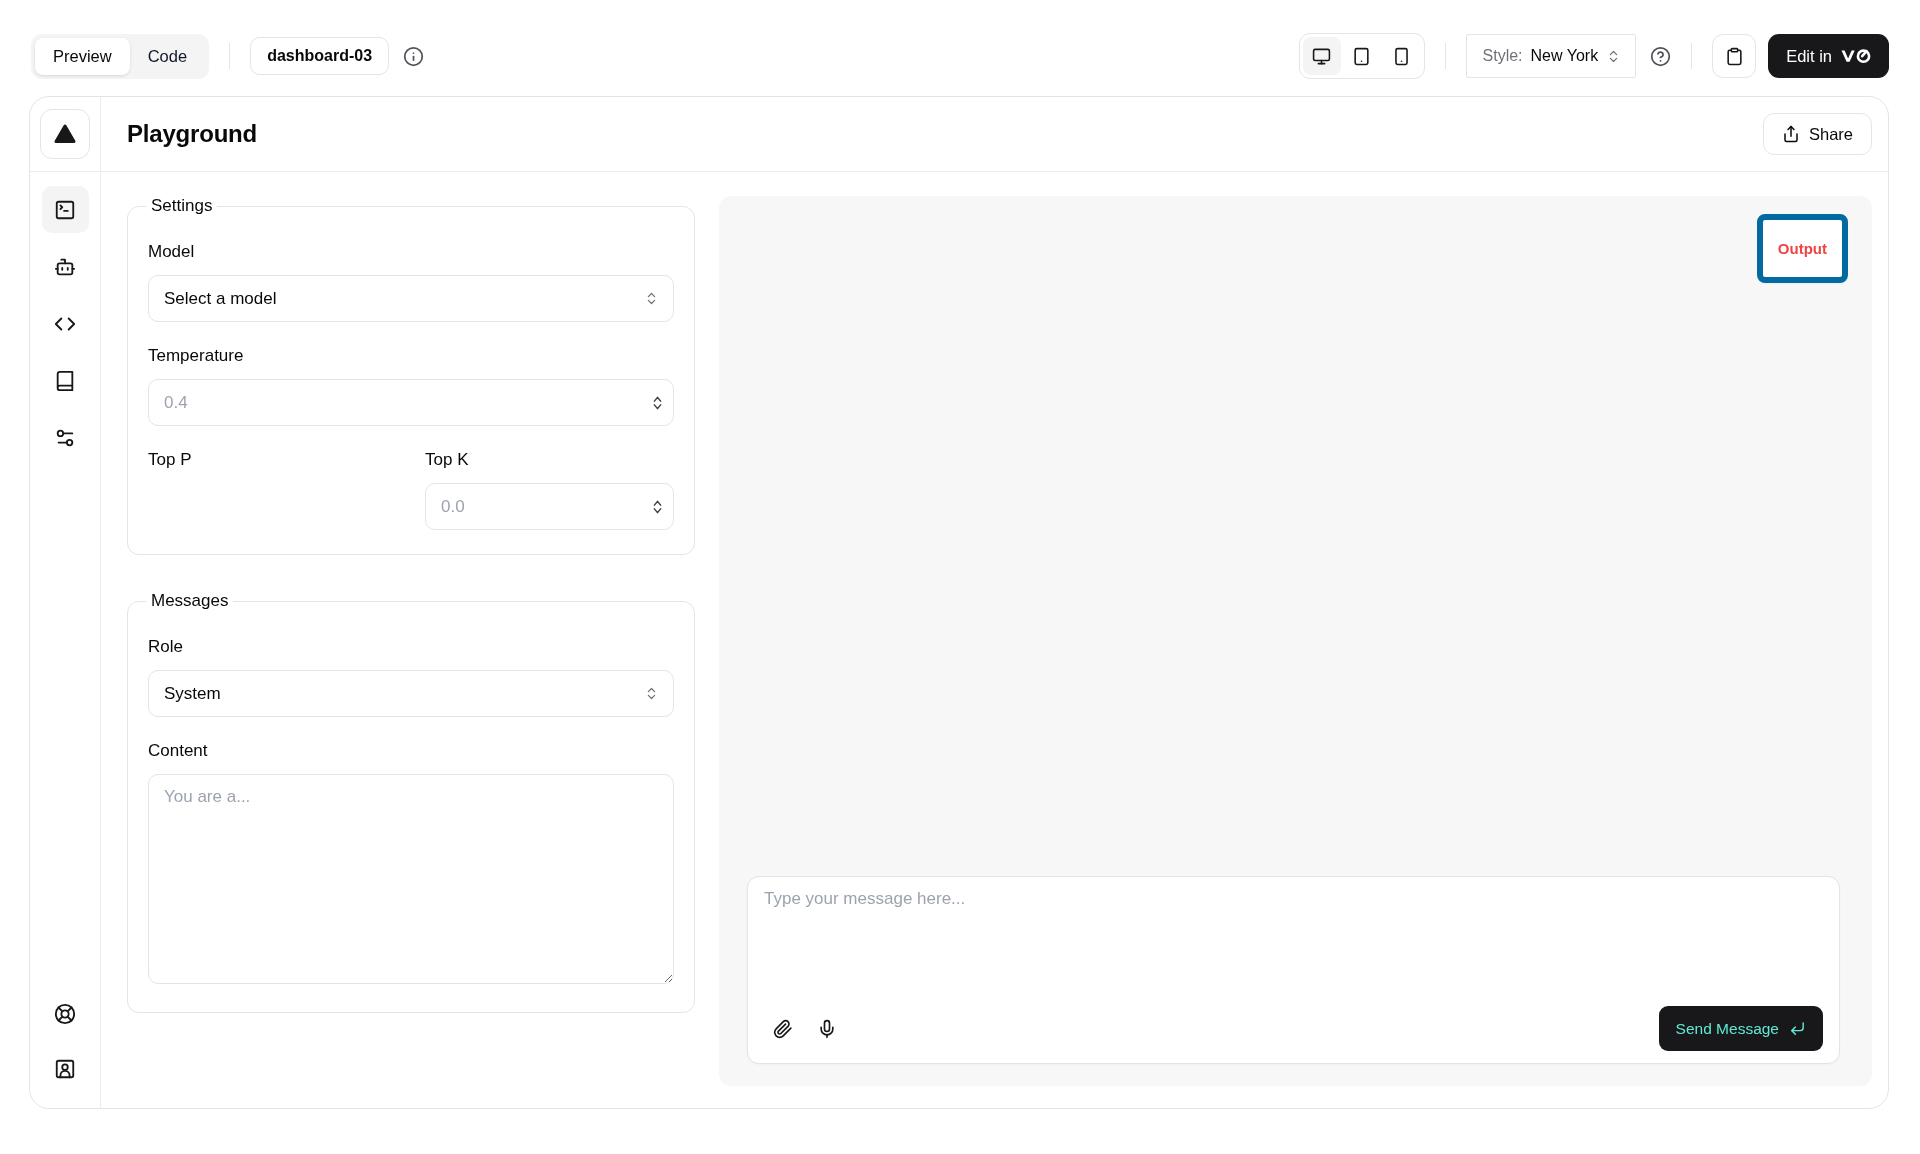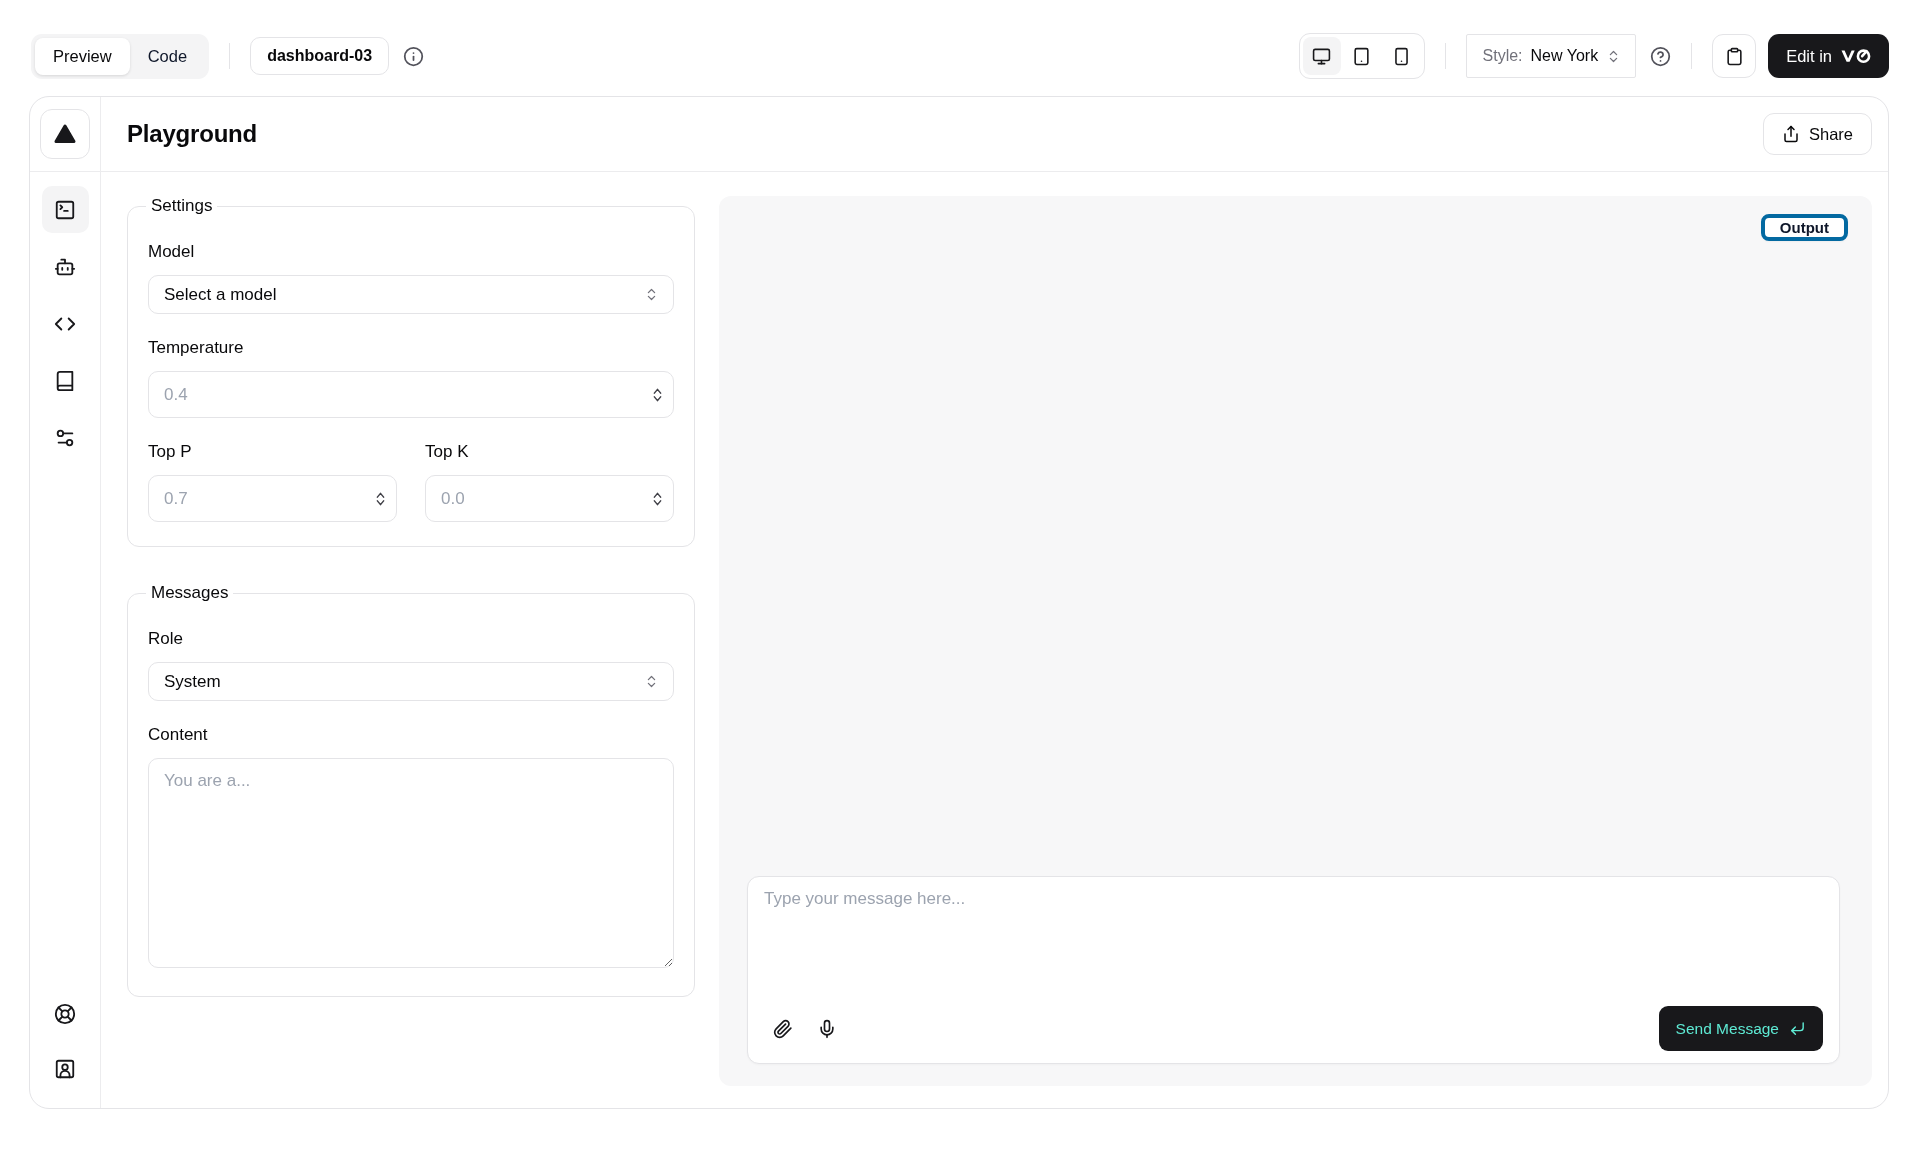--- a/index.html
+++ b/index.html
@@ -43,33 +43,33 @@
   .page-title { font:600 24px "Liberation Sans",sans-serif; color:#09090b; letter-spacing:-.2px; }
   .share-btn { display:flex; align-items:center; gap:9px; height:42px; padding:0 18px; border:1px solid #e4e4e7; border-radius:11px; background:#fff; font:500 16.5px "Liberation Sans",sans-serif; color:#09090b; cursor:pointer; }
 
   .content { flex:1; display:flex; gap:24px; padding:24px 16px 34px 26px; min-height:0; }
   .form-col { flex:0 0 568px; display:flex; flex-direction:column; }
 
   fieldset { border:1px solid #e4e4e7; border-radius:12px; padding:2px 20px 24px; }
   fieldset + fieldset { margin-top:36px; }
   legend { font:500 17px "Liberation Sans",sans-serif; color:#09090b; padding:0 5px; margin-left:-2px; }
   .field-label { display:block; font:500 17px "Liberation Sans",sans-serif; color:#09090b; margin:24px 0 13px; }
-  .select-box { width:100%; height:39px; border:1px solid #e4e4e7; border-radius:10px; background:#fff; display:flex; align-items:center; justify-content:space-between; padding:0 14px 0 15px; cursor:pointer; }
+  .select-box { width:100%; height:47px; border:1px solid #e4e4e7; border-radius:10px; background:#fff; display:flex; align-items:center; justify-content:space-between; padding:0 14px 0 15px; cursor:pointer; }
   .select-box .sel-val { font:400 17px "Liberation Sans",sans-serif; color:#09090b; }
   .num-wrap { position:relative; width:100%; }
   .num-input { width:100%; height:47px; border:1px solid #e4e4e7; border-radius:10px; padding:0 34px 0 15px; font:400 17px "Liberation Sans",sans-serif; color:#09090b; background:#fff; outline:none; }
   .num-input::placeholder { color:#9ca3af; }
   .stepper { position:absolute; right:9px; top:50%; transform:translateY(-50%); color:#3f3f46; display:flex; cursor:pointer; }
   .two-col { display:grid; grid-template-columns:1fr 1fr; column-gap:28px; }
   .content-area { width:100%; height:210px; border:1px solid #e4e4e7; border-radius:10px; padding:12px 15px; font:400 17px "Liberation Sans",sans-serif; color:#09090b; resize:vertical; outline:none; background:#fff; }
   .content-area::placeholder { color:#9ca3af; }
 
   
   .output-panel { flex:1; background:#f7f7f8; border-radius:12px; position:relative; min-width:0; height:890px; }
-  .output-badge { position:absolute; top:18px; right:24px; background:#fff; border:4px solid #0369a1; border-radius:8px; padding:1px 15px; font:600 15px "Liberation Sans",sans-serif; color:#0f172a; box-shadow:0 1px 2px rgba(0,0,0,.04); }
+  .output-badge { position:absolute; top:18px; right:24px; background:#fff; border:6px solid #0369a1; border-radius:8px; padding:20px 15px; font:600 15px "Liberation Sans",sans-serif; color:#ef4444; box-shadow:0 1px 2px rgba(0,0,0,.04); }
   .chat-card { position:absolute; left:28px; right:32px; bottom:22px; height:188px; background:#fff; border:1px solid #e4e4e7; border-radius:12px; padding:12px 16px; display:flex; flex-direction:column; box-shadow:0 1px 2px rgba(0,0,0,.03); }
   .chat-input { border:none; outline:none; resize:none; font:400 17px "Liberation Sans",sans-serif; color:#09090b; flex:1; background:transparent; }
   .chat-input::placeholder { color:#9ca3af; }
   .chat-actions { display:flex; align-items:center; }
   .chat-icon-btn { width:38px; height:38px; border:none; background:transparent; border-radius:8px; display:flex; align-items:center; justify-content:center; cursor:pointer; color:#18181b; margin-right:6px; }
   .send-btn { margin-left:auto; height:45px; background:#18181b; color:#5eead4; border:none; border-radius:9px; padding:0 17px; display:flex; align-items:center; gap:10px; font:500 15.5px "Liberation Sans",sans-serif; cursor:pointer; }
 
   svg { display:block; }
 </style>
 </head>
@@ -288,29 +288,20 @@
               <svg width="15" height="17" viewBox="0 0 24 26" fill="none" stroke="currentColor" stroke-width="2.4" stroke-linecap="round" stroke-linejoin="round">
                   <path d="m7 10 5-6 5 6"></path>
                   <path d="m7 16 5 6 5-6"></path>
                 </svg>
             </span>
           </div>
 
           <div class="two-col">
             <div>
               <label class="field-label">Top P</label>
-              <div class="num-wrap">
-                <input class="num-input" type="text" placeholder="0.7" style="">
-                <span class="stepper">
-                  <svg width="15" height="17" viewBox="0 0 24 26" fill="none" stroke="currentColor" stroke-width="2.4" stroke-linecap="round" stroke-linejoin="round">
-                      <path d="m7 10 5-6 5 6"></path>
-                      <path d="m7 16 5 6 5-6"></path>
-                    </svg>
-                </span>
-              </div>
             </div>
             <div>
               <label class="field-label">Top K</label>
               <div class="num-wrap">
                 <input class="num-input" type="text" placeholder="0.0" style="">
                 <span class="stepper">
                   <svg width="15" height="17" viewBox="0 0 24 26" fill="none" stroke="currentColor" stroke-width="2.4" stroke-linecap="round" stroke-linejoin="round">
                       <path d="m7 10 5-6 5 6"></path>
                       <path d="m7 16 5 6 5-6"></path>
                     </svg>

